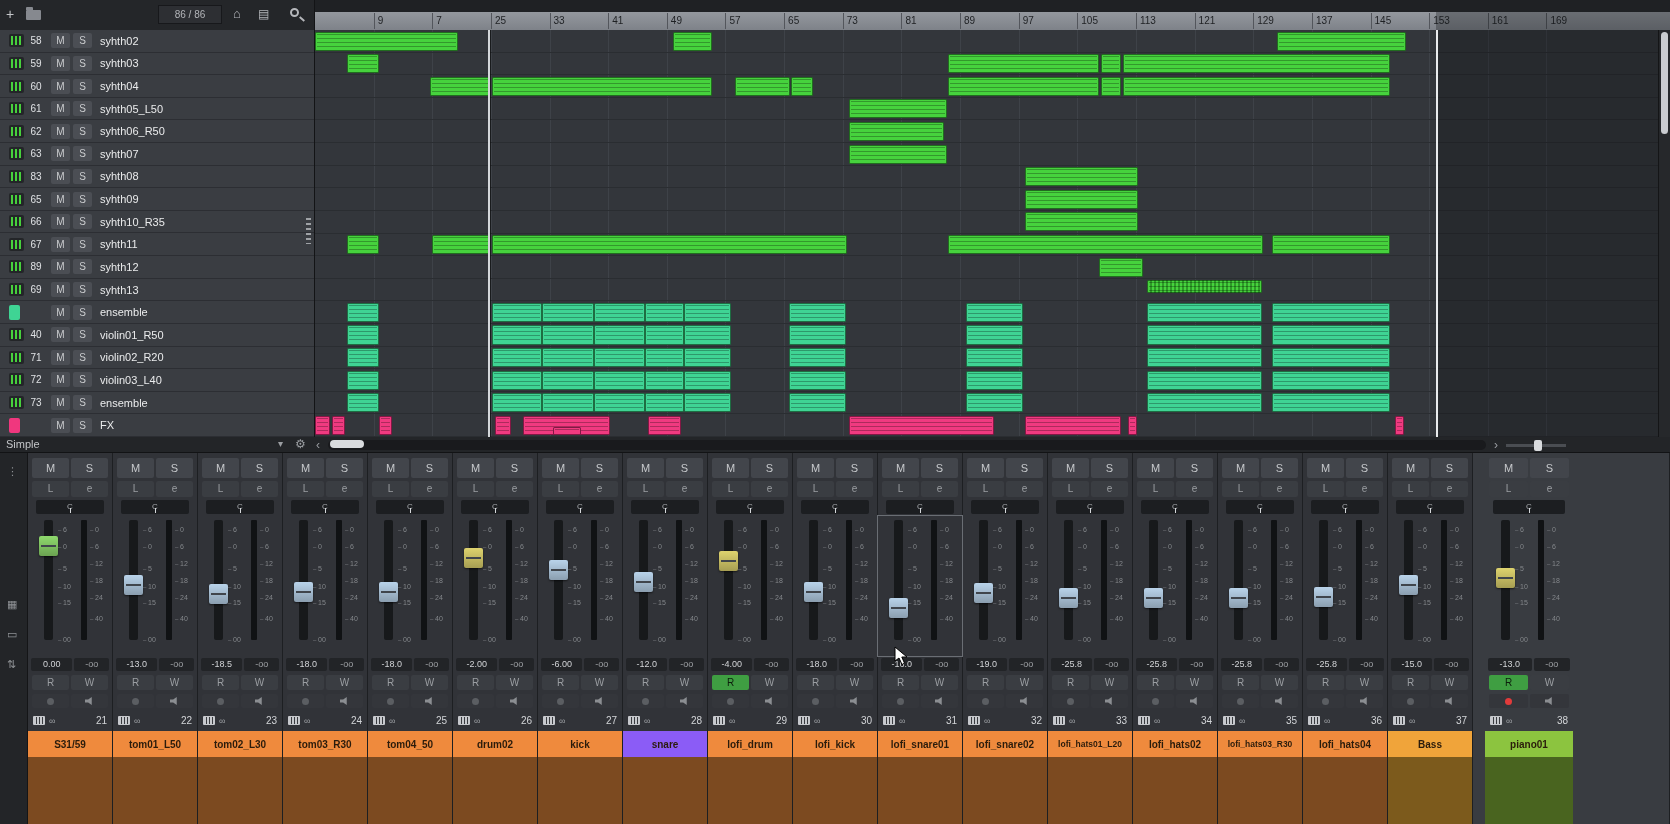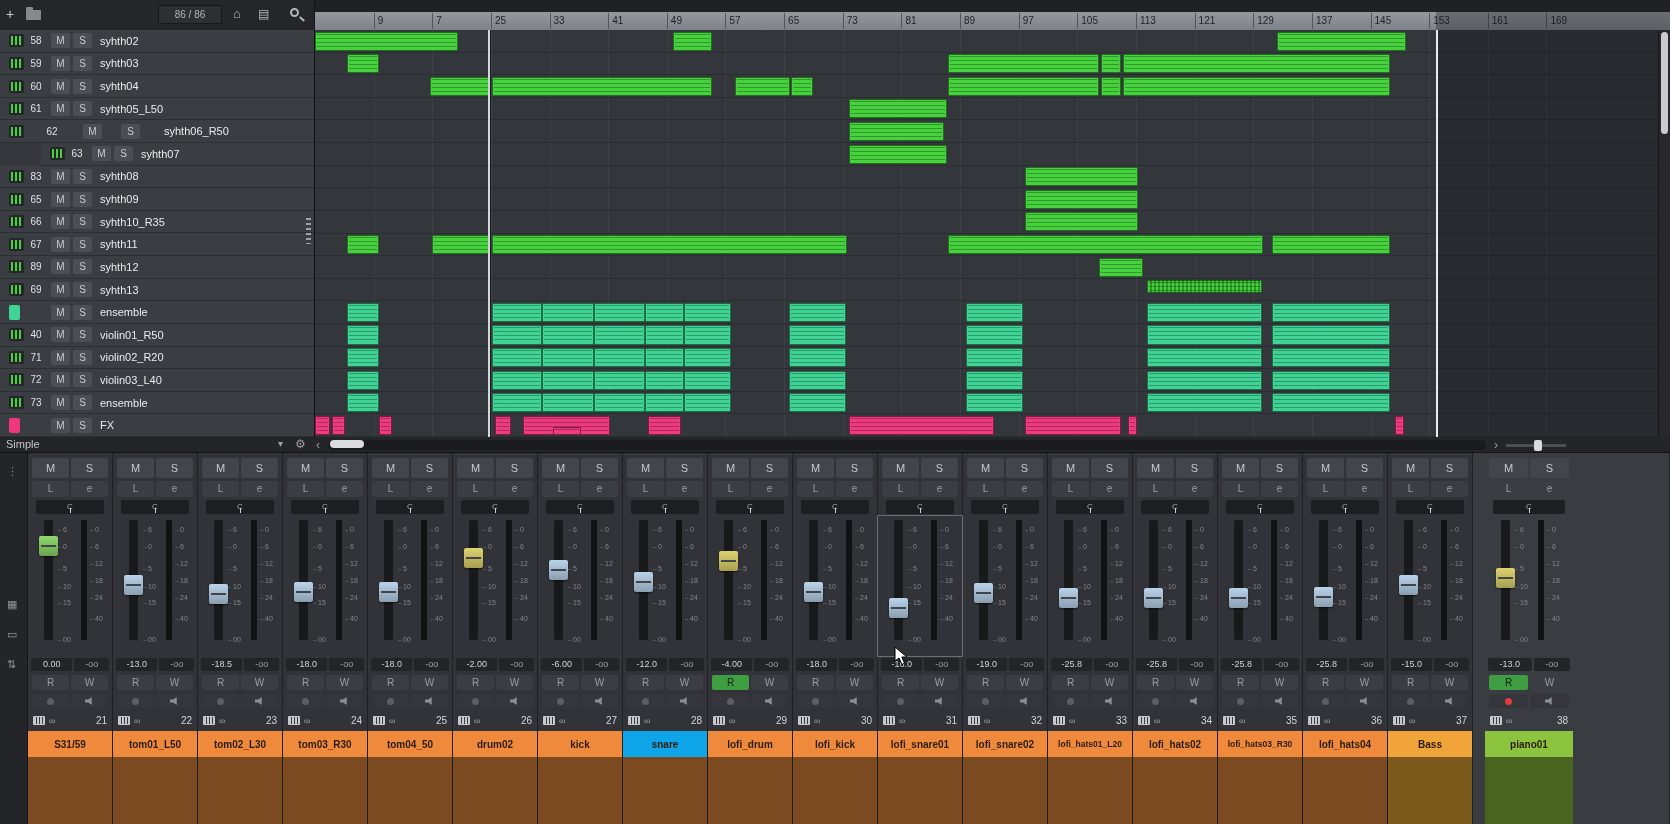--- a/index.html
+++ b/index.html
@@ -170,28 +170,28 @@
         <div class="tbtn">S</div>
         <div class="tname">syhth04</div>
       </div>
       <div class="trow" style="height: 22.6111px;">
         <div class="ticon"></div>
         <div class="tnum">61</div>
         <div class="tbtn">M</div>
         <div class="tbtn">S</div>
         <div class="tname">syhth05_L50</div>
       </div>
-      <div class="trow" style="height: 22.6111px; gap: 16px;">
+      <div class="trow" style="height: 22.6111px;">
         <div class="ticon"></div>
         <div class="tnum">62</div>
         <div class="tbtn">M</div>
         <div class="tbtn">S</div>
         <div class="tname">syhth06_R50</div>
       </div>
-      <div class="trow" style="height: 22.6111px; margin-left: 41px;">
+      <div class="trow" style="height: 22.6111px;">
         <div class="ticon"></div>
         <div class="tnum">63</div>
         <div class="tbtn">M</div>
         <div class="tbtn">S</div>
         <div class="tname">syhth07</div>
       </div>
       <div class="trow" style="height: 22.6111px;">
         <div class="ticon"></div>
         <div class="tnum">83</div>
         <div class="tbtn">M</div>
@@ -849,21 +849,21 @@
             </div>
             <div class="mbtn">
               <div class="spk"></div>
             </div>
           </div>
           <div class="inforow">
             <div class="kbicon"></div>
             <div class="inf">∞</div>
             <div class="chnum">28</div>
           </div>
-          <div class="namerow" style="background: #0ea5e9;">snare</div>
+          <div class="namerow" style="background: #8b5cf6;">snare</div>
           <div class="tintrow" style="background: rgb(124, 74, 32);"></div>
         </div>
       </div>
       <div class="strip">
         <div class="sw">
           <div class="msrow">
             <div class="btn">M</div>
             <div class="btn">S</div>
           </div>
           <div class="lerow">

